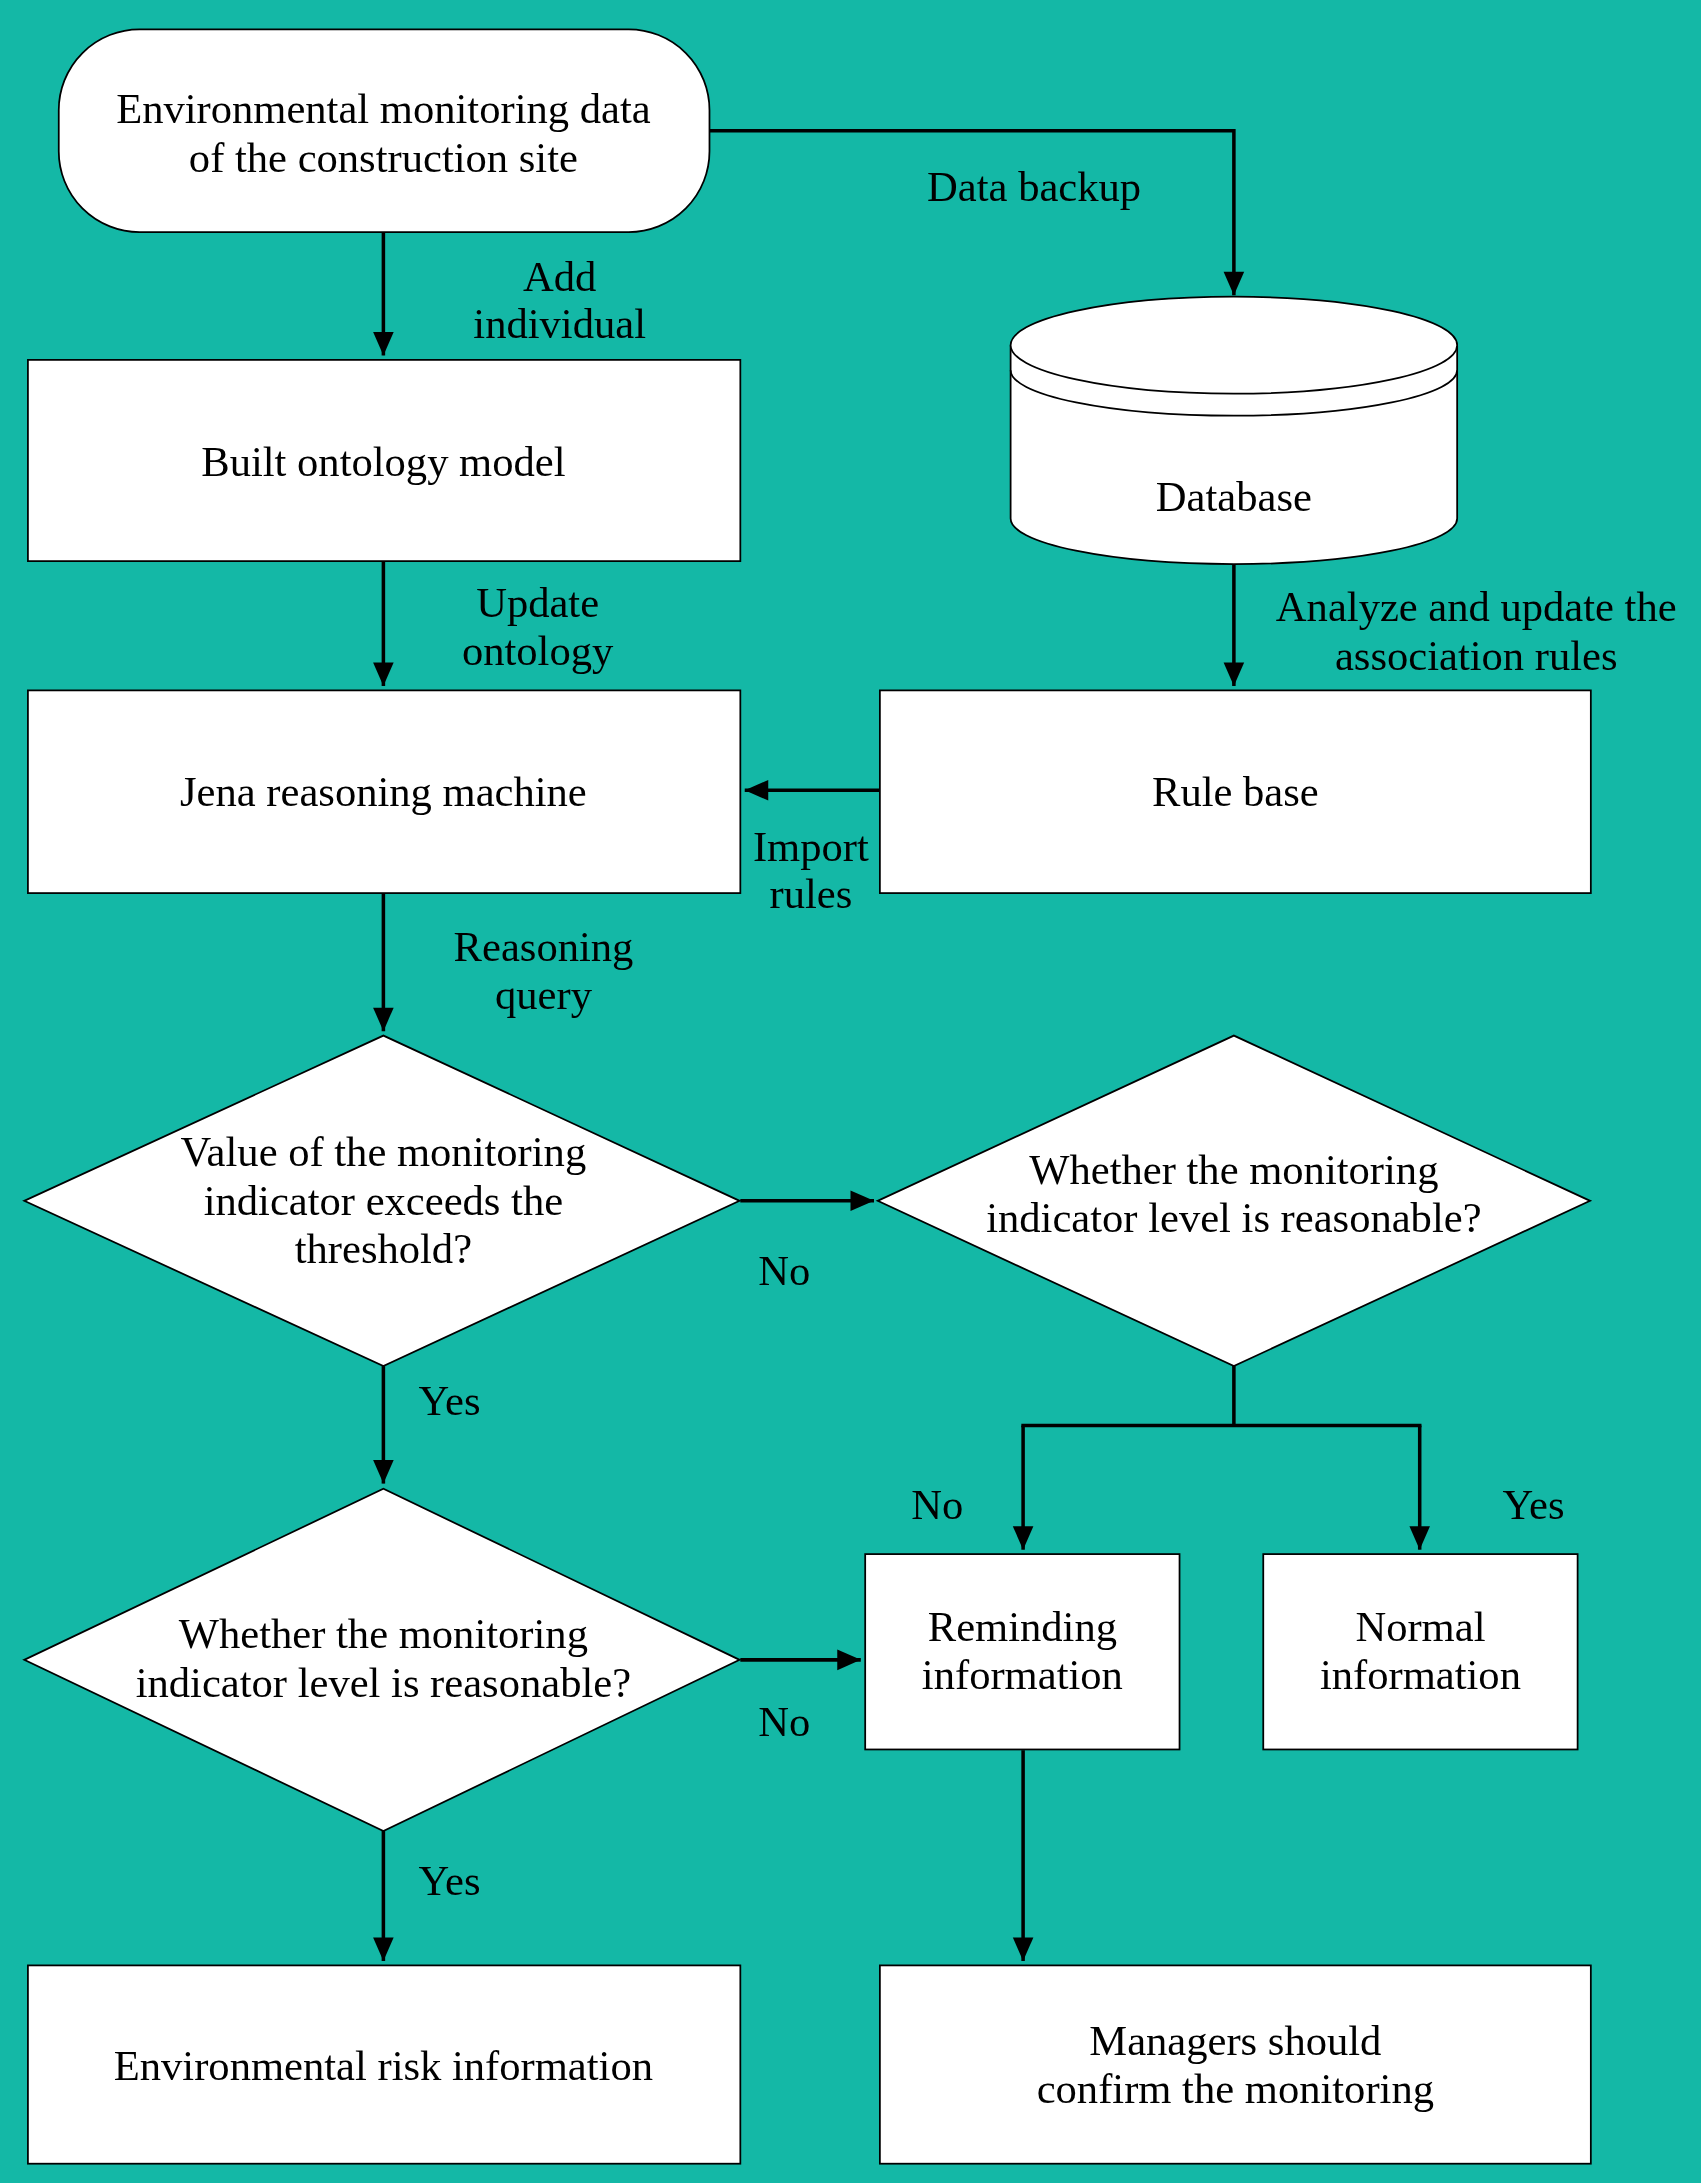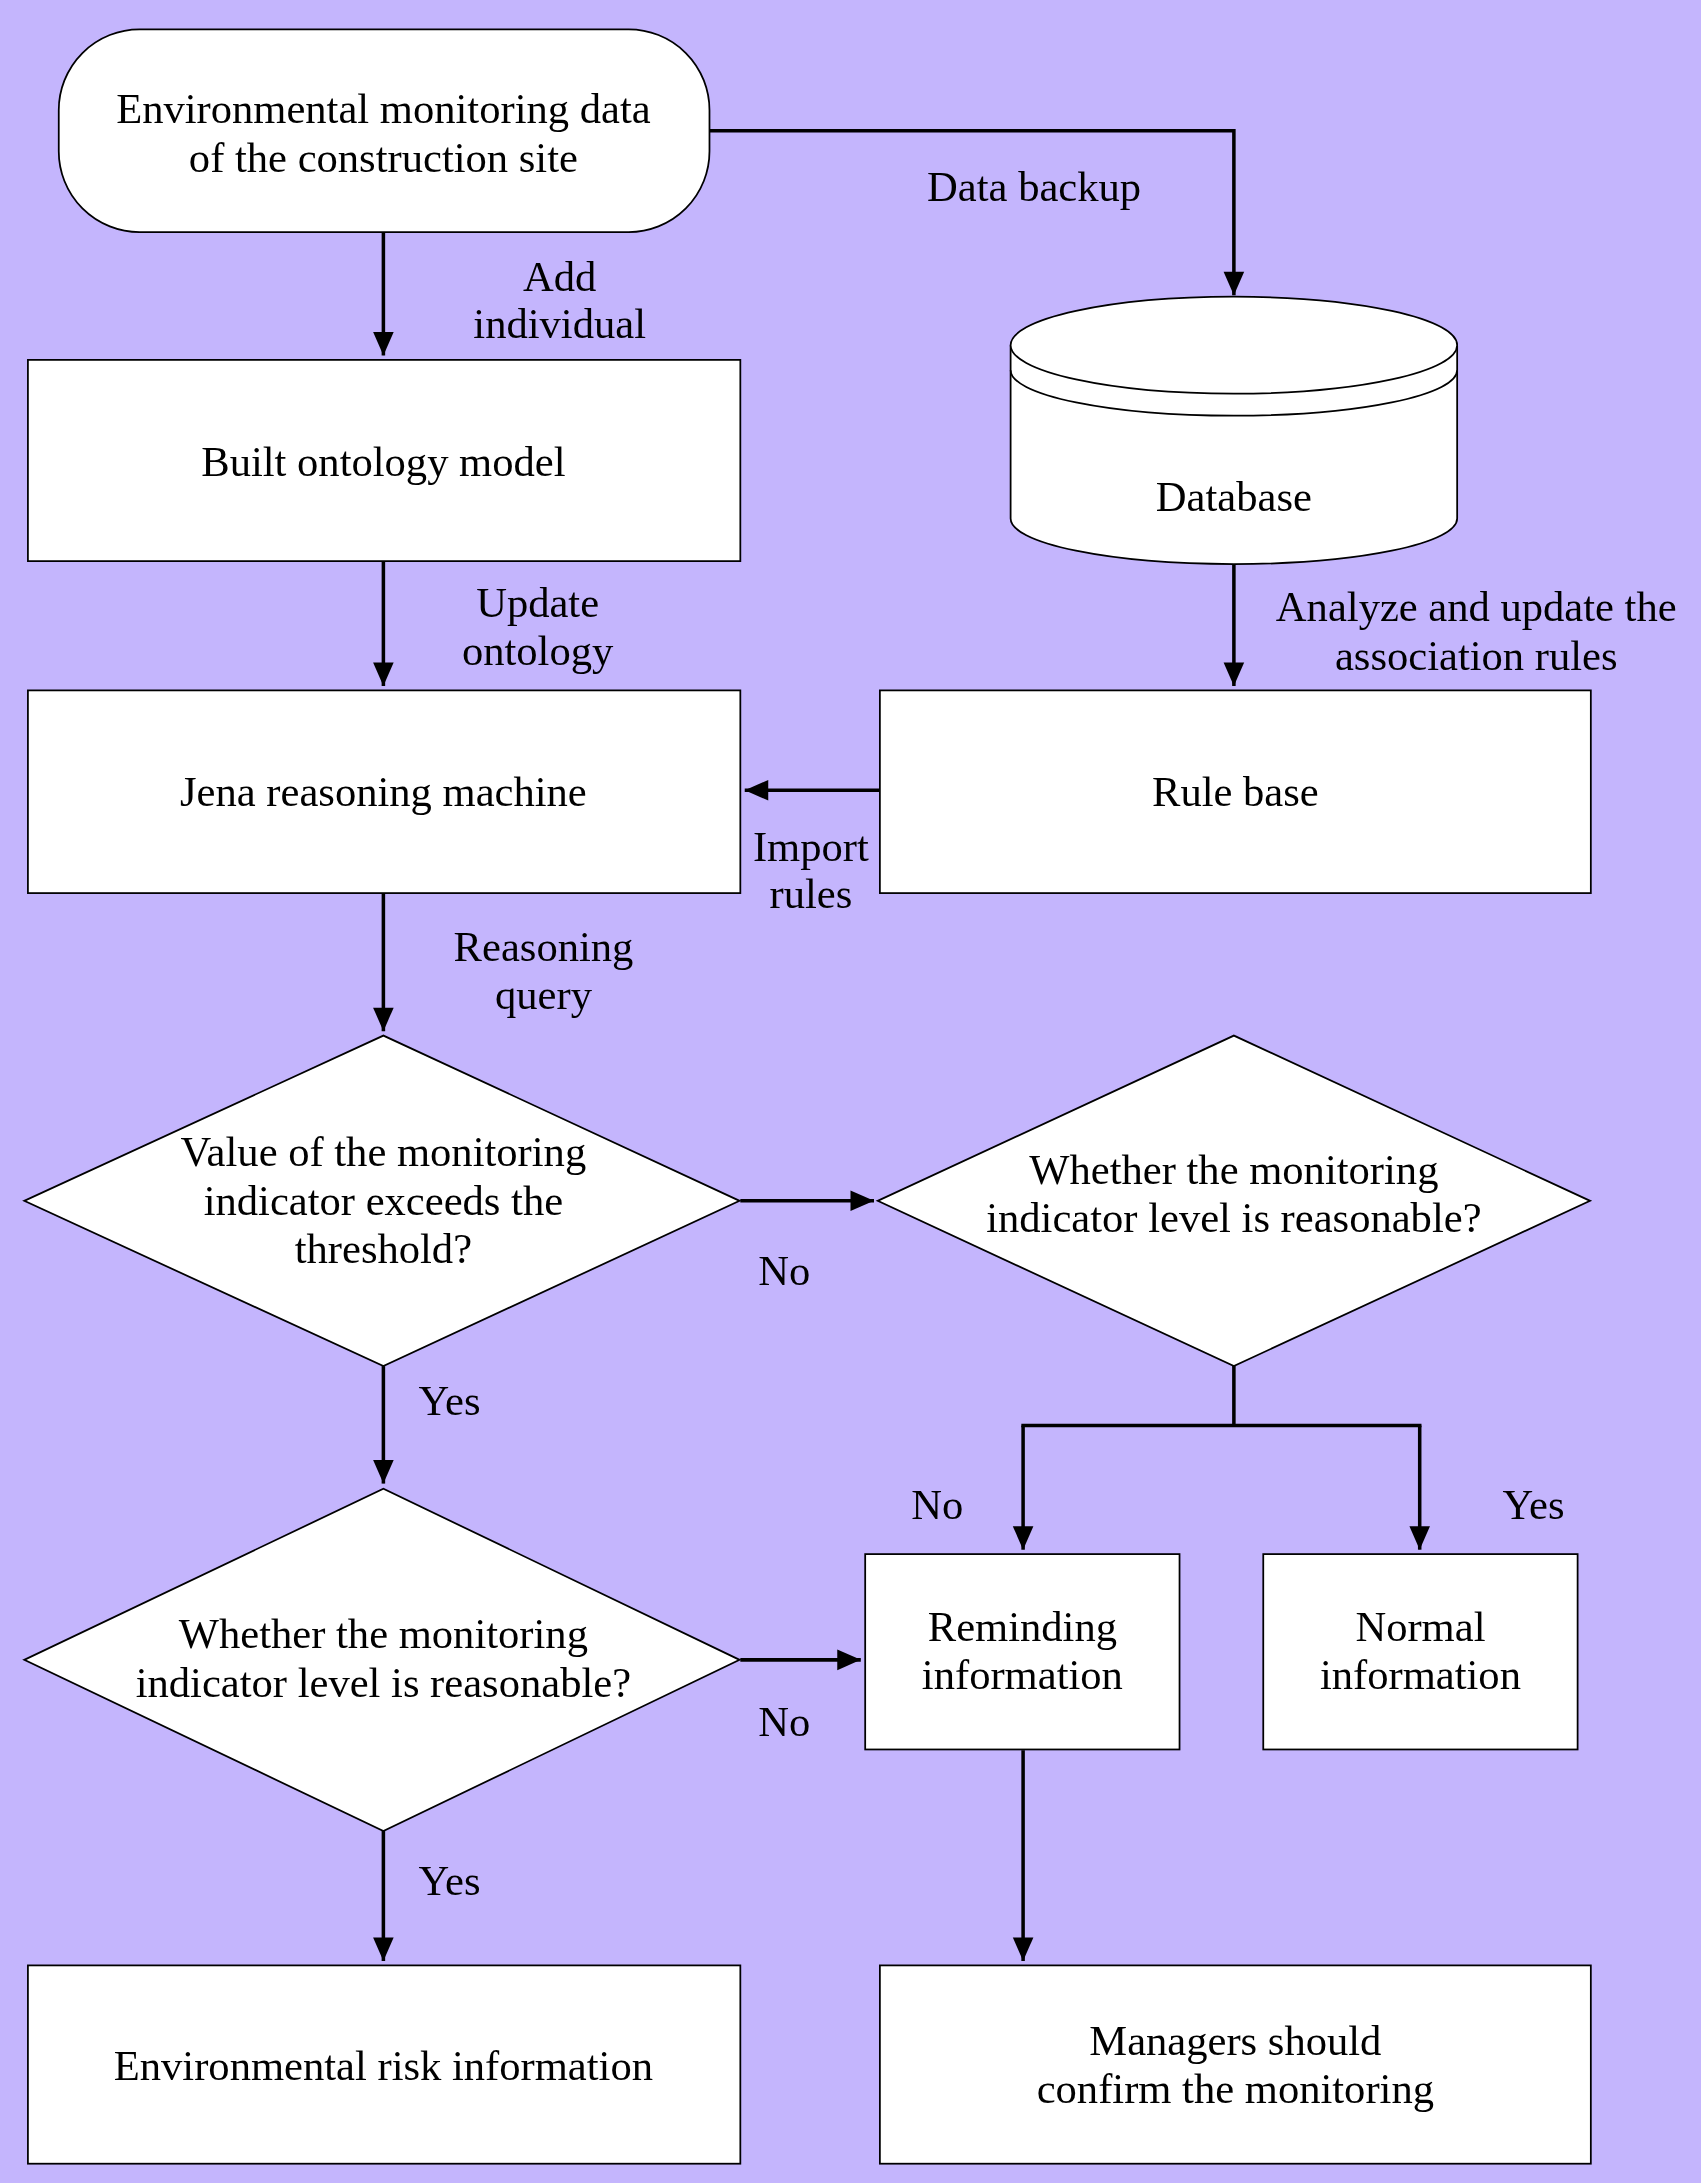--- a/index.html
+++ b/index.html
@@ -2,21 +2,21 @@
 <html style="font-size:11.8px"><head>
 <meta charset="utf-8">
 <style>
   html, body {
     margin: 0;
     padding: 0;
     background: #ffffff;
   }
   .canvas {
     width: 100%;
-    background: #c4b5fd;
+    background: #14b8a6;
   }
   svg {
     display: block;
     width: 100%;
     height: auto;
   }
   .shape {
     fill: #ffffff;
     stroke: #000000;
     stroke-width: 1.2;

